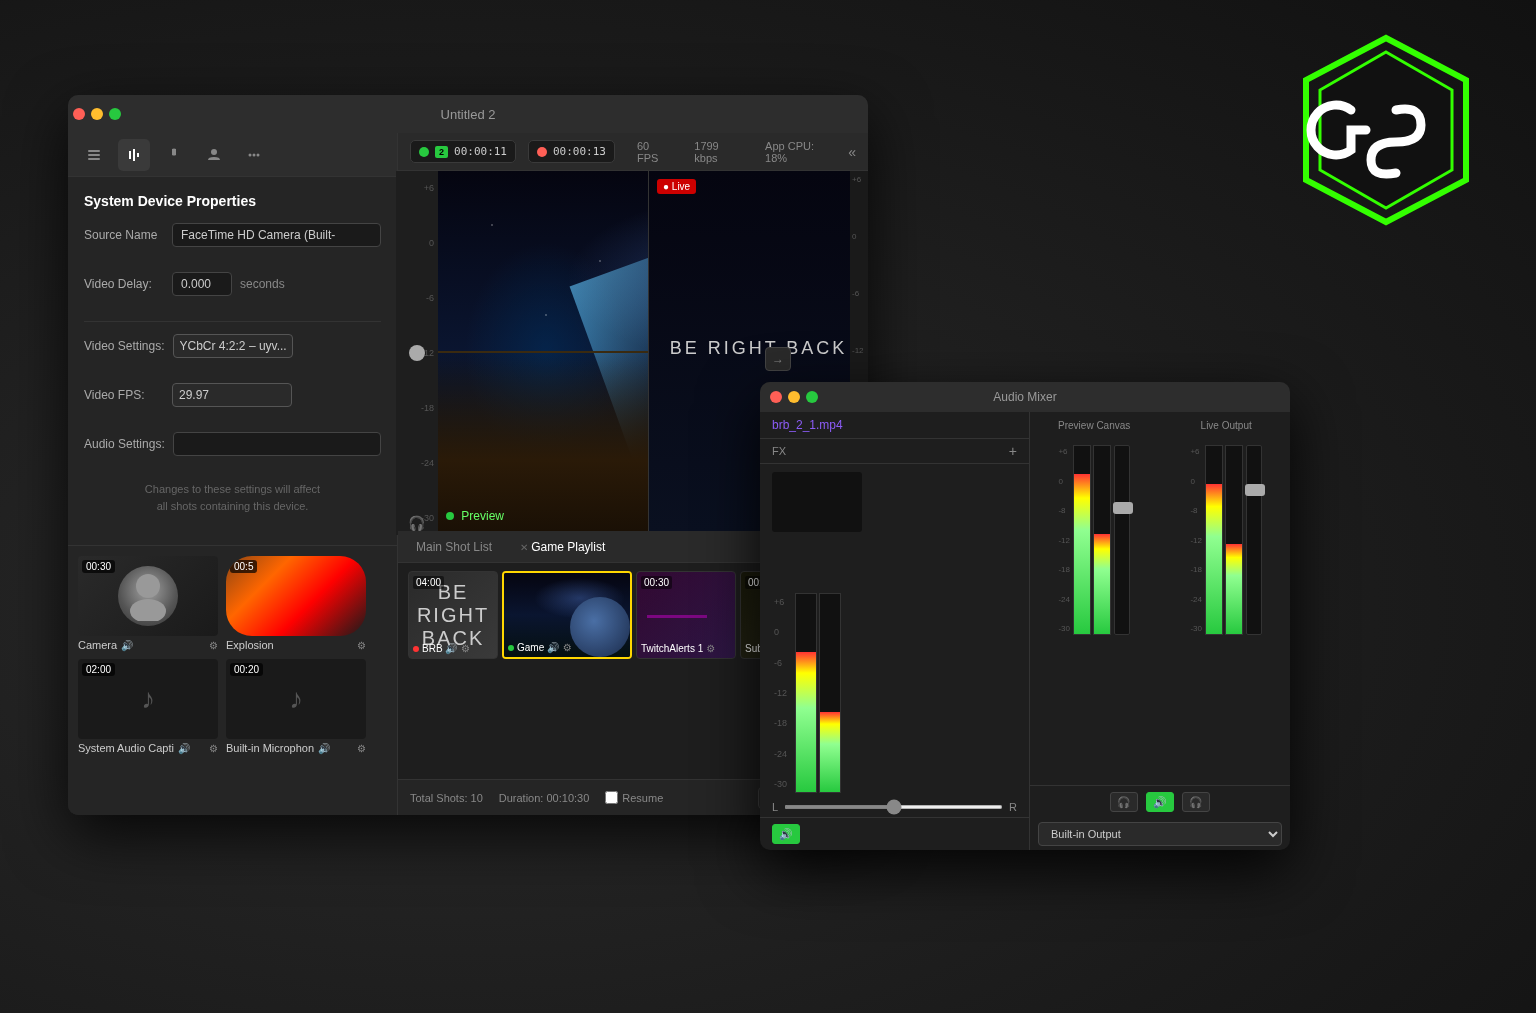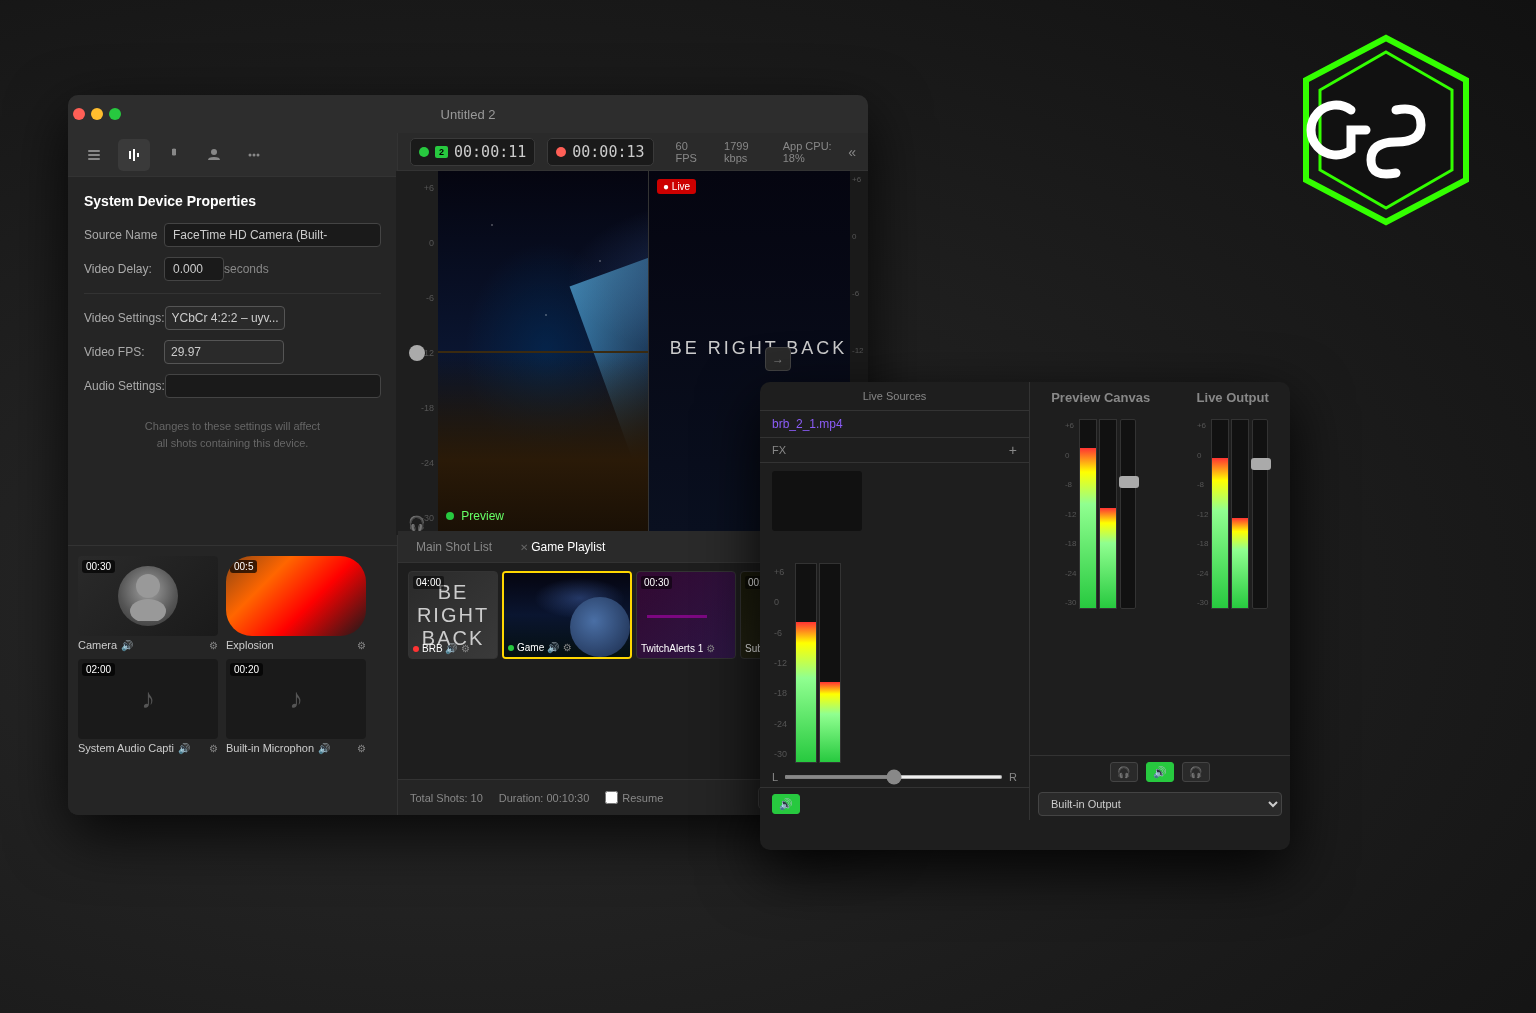--- a/index.html
+++ b/index.html
@@ -101,21 +101,22 @@
     .panel-section-title {
       color: #fff;
       font-size: 14px;
       font-weight: 600;
       margin-bottom: 14px;
     }
 
     .form-row {
       display: flex;
       align-items: center;
-      margin-bottom: 10px;
+      margin-bottom: 25px;
+      gap: 8px;
     }
 
     .form-label {
       color: #aaa;
       font-size: 12px;
       min-width: 80px;
     }
 
     .form-input {
       background: #1a1a1a;
@@ -267,21 +268,21 @@
     .stream-indicator {
       width: 10px; height: 10px;
       border-radius: 50%;
     }
 
     .stream-indicator.green { background: #27c93f; }
     .stream-indicator.red { background: #ff5f56; }
 
     .stream-time {
       color: #ccc;
-      font-size: 15px;
+      font-size: 11px;
       font-family: monospace;
     }
 
     .stream-stats {
       color: #888;
       font-size: 11px;
       margin-left: 10px;
     }
 
     
@@ -730,22 +731,21 @@
 
     .master-column {
       display: flex;
       flex-direction: column;
       align-items: center;
       gap: 4px;
     }
 
     .master-col-label {
       color: #888;
-      font-size: 13px;
-      font-weight: bold;
+      font-size: 10px;
     }
 
     .mixer-output-select {
       margin: 4px 8px;
       background: #2a2a2a;
       border: 1px solid #444;
       border-radius: 4px;
       color: #ccc;
       font-size: 11px;
       padding: 4px 8px;
@@ -1114,25 +1114,32 @@
       <div class="footer-checkbox">
         <input type="checkbox" style="">
         <span class="footer-text">Resume</span>
       </div>
       <button class="shuffle-btn">Shuffle Playlist</button>
     </div>
   </div>
 </div>
 
 <div class="audio-mixer-window">
+  <div class="mixer-title-bar">
+    <div class="traffic-lights">
+      <div class="traffic-light tl-red"></div>
+      <div class="traffic-light tl-yellow"></div>
+      <div class="traffic-light tl-green"></div>
+    </div>
+    <span class="mixer-title">Audio Mixer</span>
+  </div>
 
   <div class="mixer-body">
 
     <div class="mixer-left">
-      <div class="mixer-section-header">Live Sources</div>
       <div class="mixer-source-name">brb_2_1.mp4</div>
       <div class="fx-bar">
         <span class="fx-label">FX</span>
         <span class="fx-add">+</span>
       </div>
       <div class="fx-preview"></div>
 
       <div style="display:flex;flex:1;padding:0 12px 4px;gap:2px;align-items:flex-end;">
 
         <div style="display:flex;flex-direction:column;justify-content:space-between;height:200px;font-size:9px;color:#555;padding:4px 2px;margin-right:4px;">

